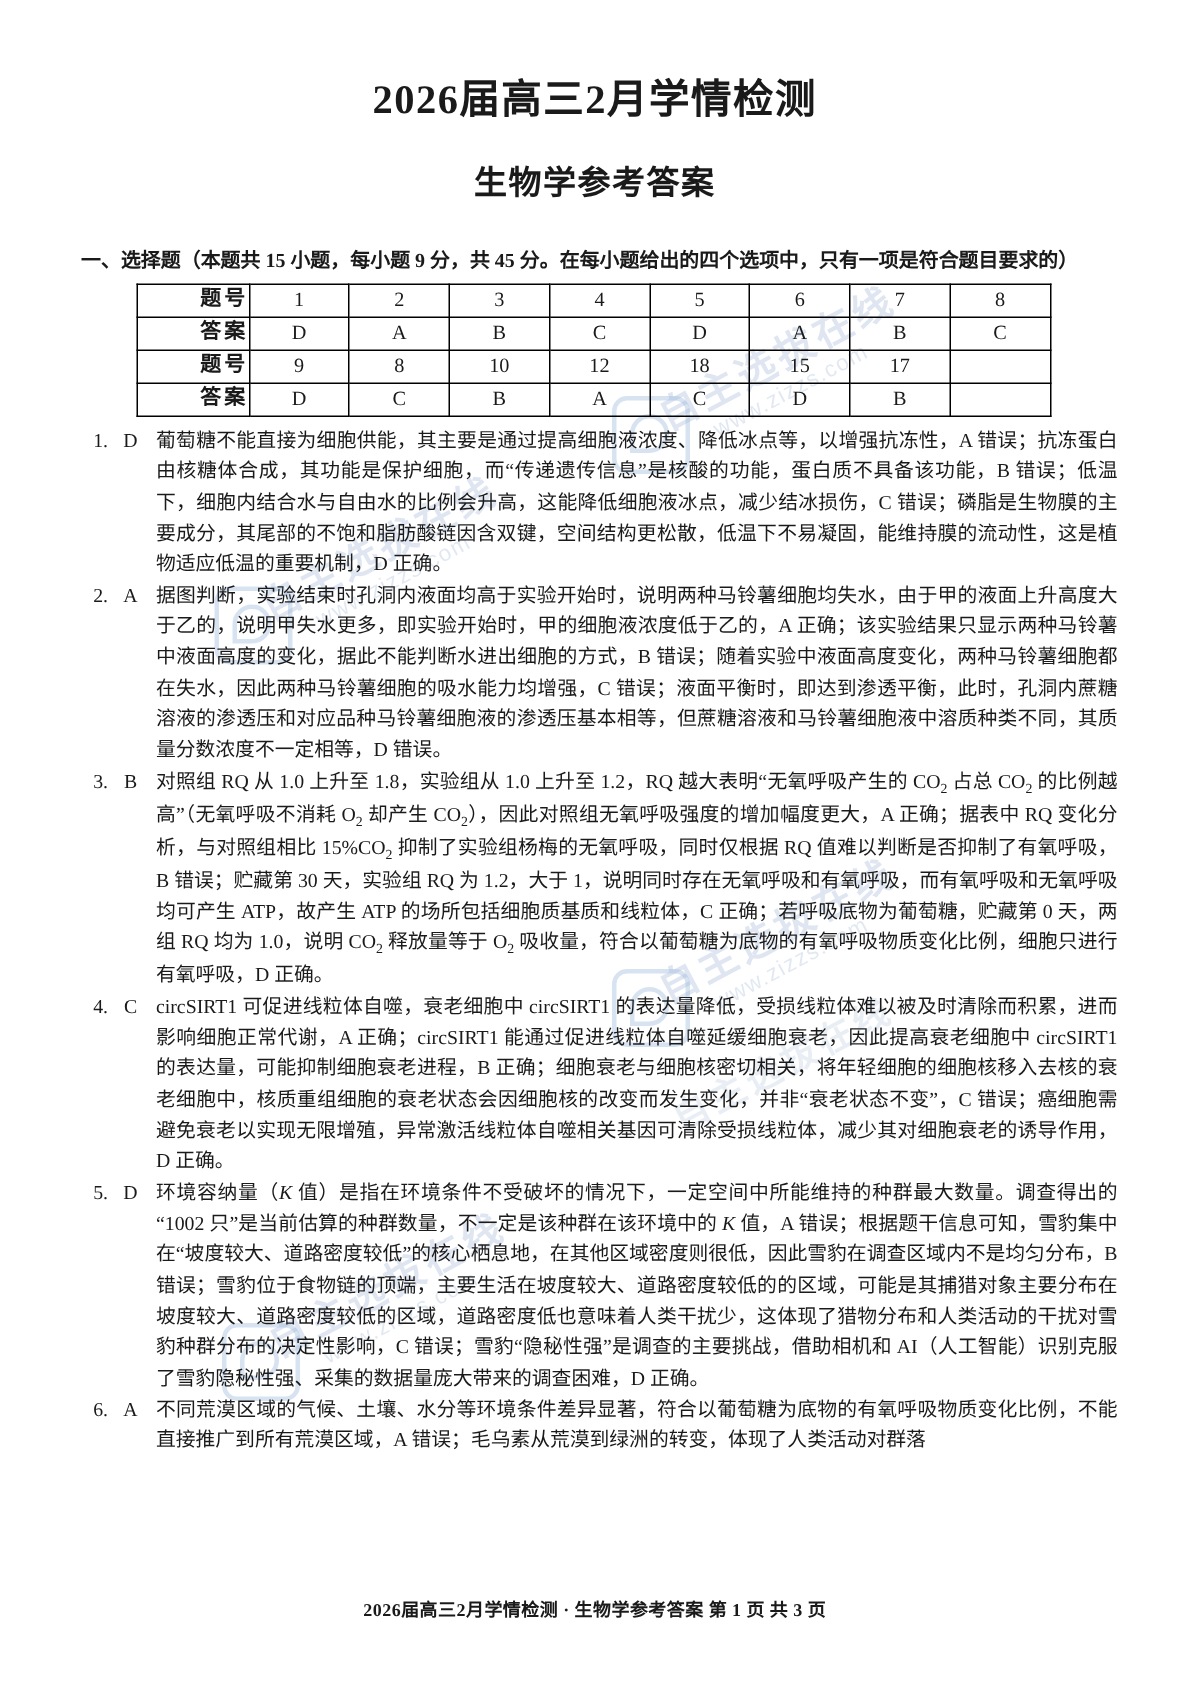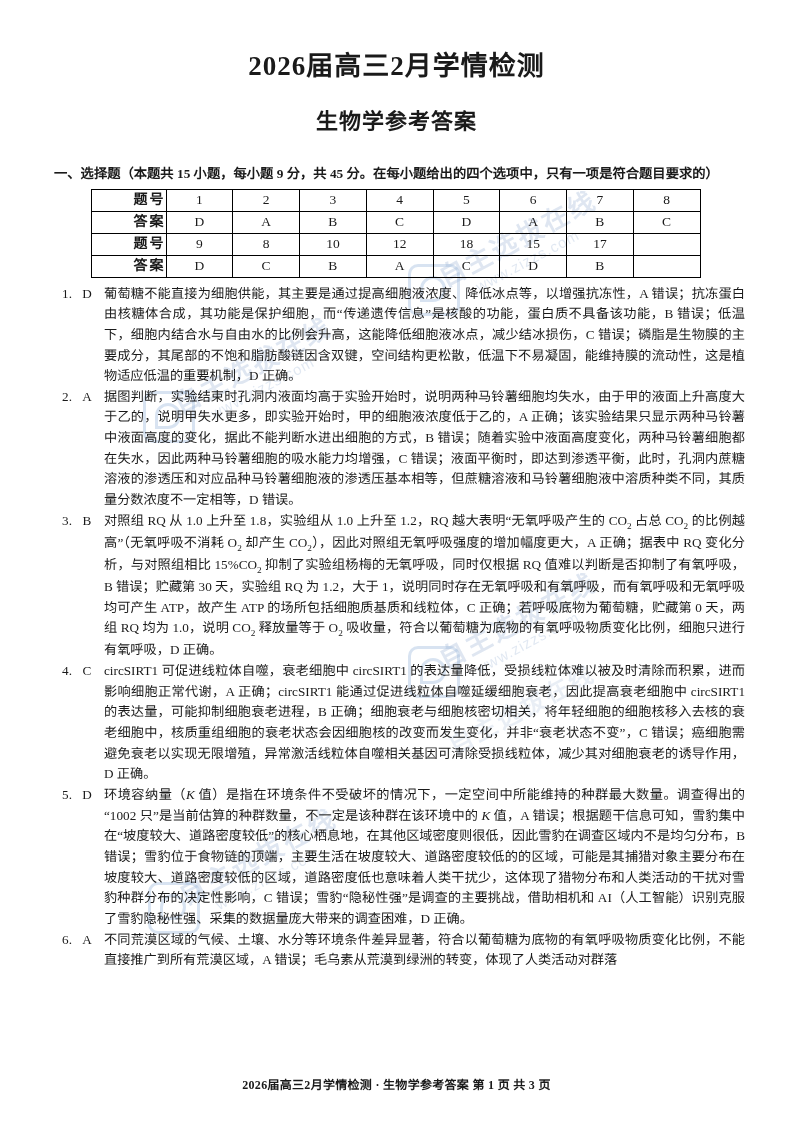--- a/index.html
+++ b/index.html
@@ -164,21 +164,21 @@
     padding-left: 6px;
   }
   .it { font-style: italic; }
   sub { font-size: .7em; }
 
   
   .footer {
     position: absolute;
     left: 0;
     right: 0;
-    bottom: 28px;
+    bottom: 40px;
     text-align: center;
     font-size: 12px;
     font-weight: 700;
     letter-spacing: .3px;
     z-index: 2;
   }
 </style>
 </head>
 <body>
 

